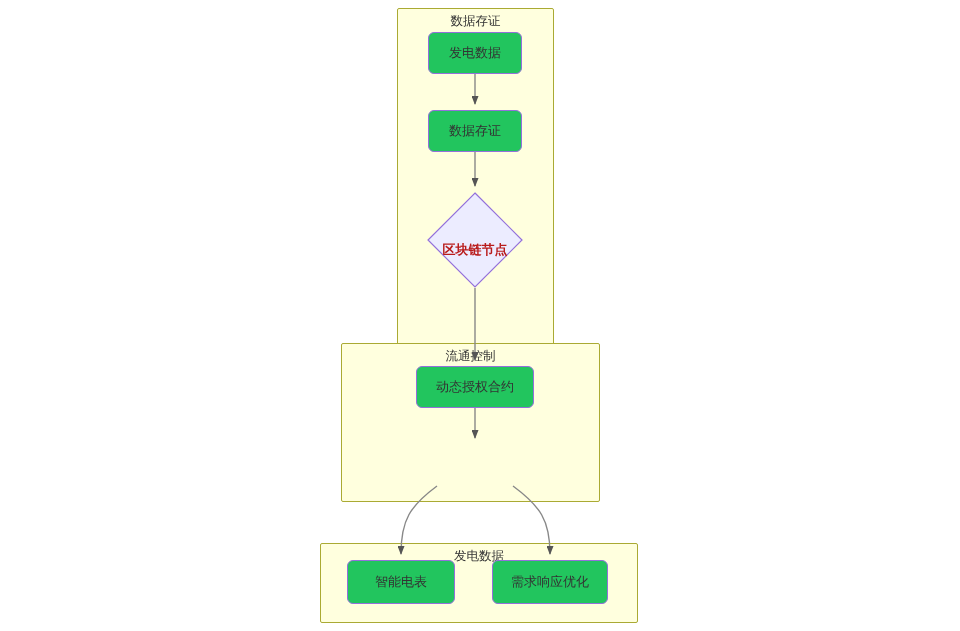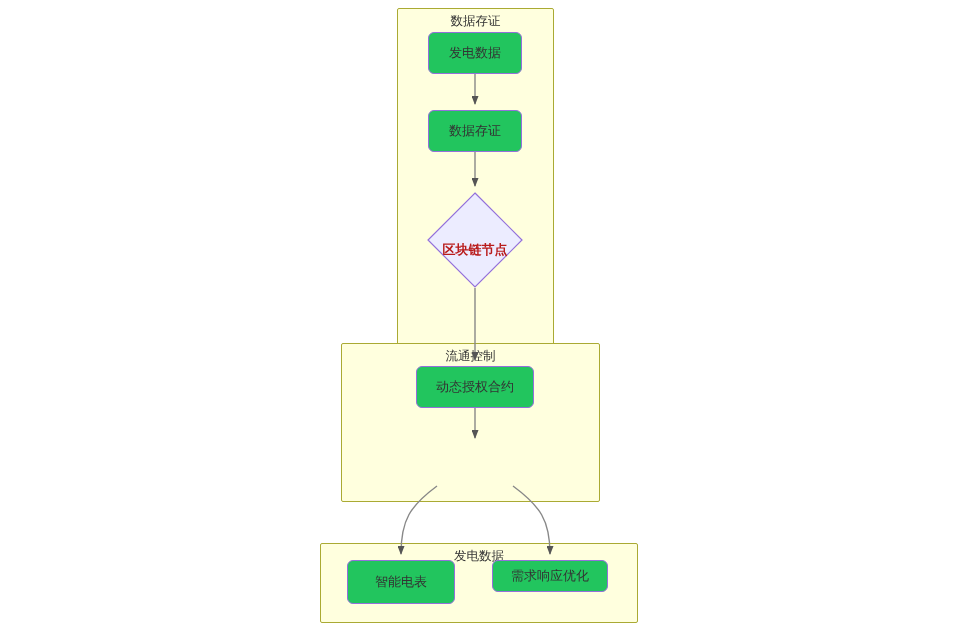--- a/index.html
+++ b/index.html
@@ -138,17 +138,17 @@
 
   <div class="node" style="left:416px; top:366px; width:118px; height:42px;">
     <span>动态授权合约</span>
   </div>
 
 
   <div class="node" style="left:347px; top:560px; width:108px; height:44px;">
     <span>智能电表</span>
   </div>
 
-  <div class="node" style="left:492px; top:560px; width:116px; height:32px;">
+  <div class="node" style="left:492px; top:560px; width:116px; height:44px;">
     <span>需求响应优化</span>
   </div>
 
 </div>
 
 </body></html>

